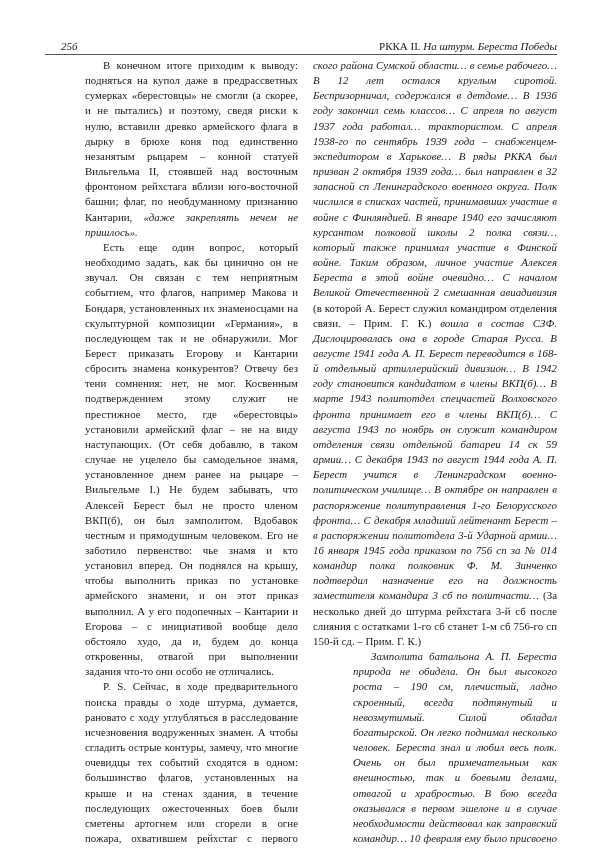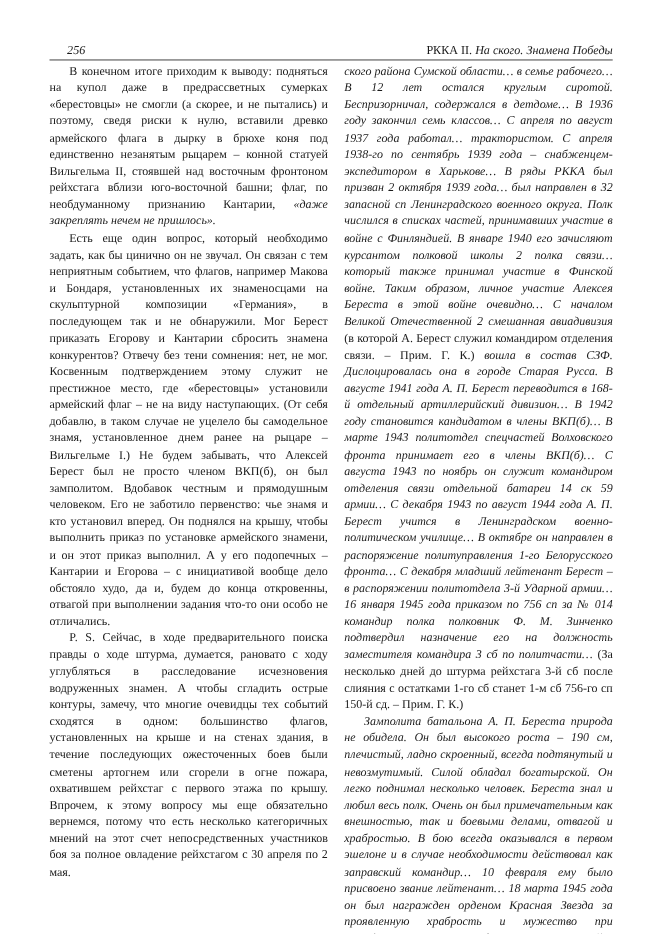--- a/index.html
+++ b/index.html
@@ -8,29 +8,29 @@
   .header { position: absolute; left: 45px; top: 40px; width: 512px; height: 14px;
             border-bottom: 1px solid #555; font-size: 11px; line-height: 13px; }
   .header .num { position: absolute; left: 16px; top: 0; font-style: italic; }
   .header .title { position: absolute; right: 0; top: 0; }
   .header .title i { font-style: italic; }
   .col { position: absolute; top: 58px; font-size: 10.9px; line-height: 15.15px;
          text-align: justify; hyphens: auto; }
   .col.left { left: 45px; width: 253px; }
   .col.right { left: 313px; width: 244px; }
   .col p { margin: 0; text-indent: 0; }
-  .col p.ind { text-indent: 18px; }
+  .col p.ind { text-indent: 18px; margin-left: 40px; }
   .it { font-style: italic; }
 </style>
 </head>
 <body>
 
 <div class="header">
   <span class="num">256</span>
-  <span class="title"><span>РККА II.</span> <i>На ского. Знамена Победы</i></span>
+  <span class="title"><span>РККА II.</span> <i>На штурм. Береста Победы</i></span>
 </div>
 
 <div class="col left">
   <p class="ind"><span>В конечном итоге приходим к выводу: подняться на купол даже в предрассветных сумерках «берестовцы» не смогли (а скорее, и не пытались) и поэтому, сведя риски к нулю, вставили древко армейского флага в дырку в брюхе коня под единственно незанятым рыцарем – конной статуей Вильгельма II, стоявшей над восточным фронтоном рейхстага вблизи юго-восточной башни; флаг, по необдуманному признанию Кантарии, </span><span class="it">«даже закреплять нечем не пришлось».</span></p>
   <p class="ind">Есть еще один вопрос, который необходимо задать, как бы цинично он не звучал. Он связан с тем неприятным событием, что флагов, например Макова и Бондаря, установленных их знаменосцами на скульптурной композиции «Германия», в последующем так и не обнаружили. Мог Берест приказать Егорову и Кантарии сбросить знамена конкурентов? Отвечу без тени сомнения: нет, не мог. Косвенным подтверждением этому служит не престижное место, где «берестовцы» установили армейский флаг – не на виду наступающих. (От себя добавлю, в таком случае не уцелело бы самодельное знамя, установленное днем ранее на рыцаре – Вильгельме I.) Не будем забывать, что Алексей Берест был не просто членом ВКП(б), он был замполитом. Вдобавок честным и прямодушным человеком. Его не заботило первенство: чье знамя и кто установил вперед. Он поднялся на крышу, чтобы выполнить приказ по установке армейского знамени, и он этот приказ выполнил. А у его подопечных – Кантарии и Егорова – с инициативой вообще дело обстояло худо, да и, будем до конца откровенны, отвагой при выполнении задания что-то они особо не отличались.</p>
   <p class="ind">P. S. Сейчас, в ходе предварительного поиска правды о ходе штурма, думается, рановато с ходу углубляться в расследование исчезновения водруженных знамен. А чтобы сгладить острые контуры, замечу, что многие очевидцы тех событий сходятся в одном: большинство флагов, установленных на крыше и на стенах здания, в течение последующих ожесточенных боев были сметены артогнем или сгорели в огне пожара, охватившем рейхстаг с первого этажа по крышу. Впрочем, к этому вопросу мы еще обязательно вернемся, потому что есть несколько категоричных мнений на этот счет непосредственных участников боя за полное овладение рейхстагом с 30 апреля по 2 мая.</p>
 
 </div>
 
 <div class="col right">

